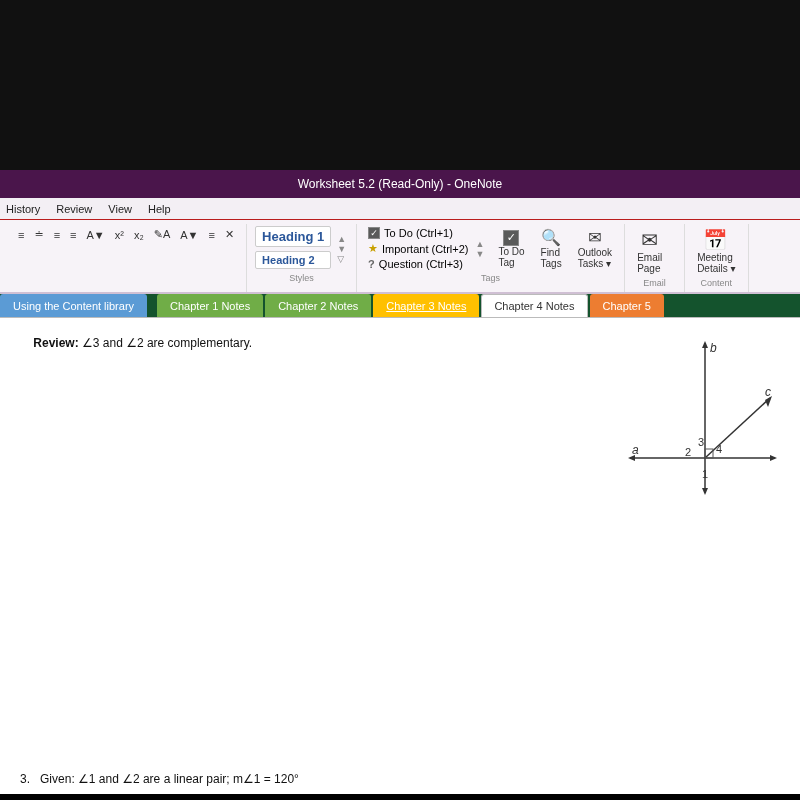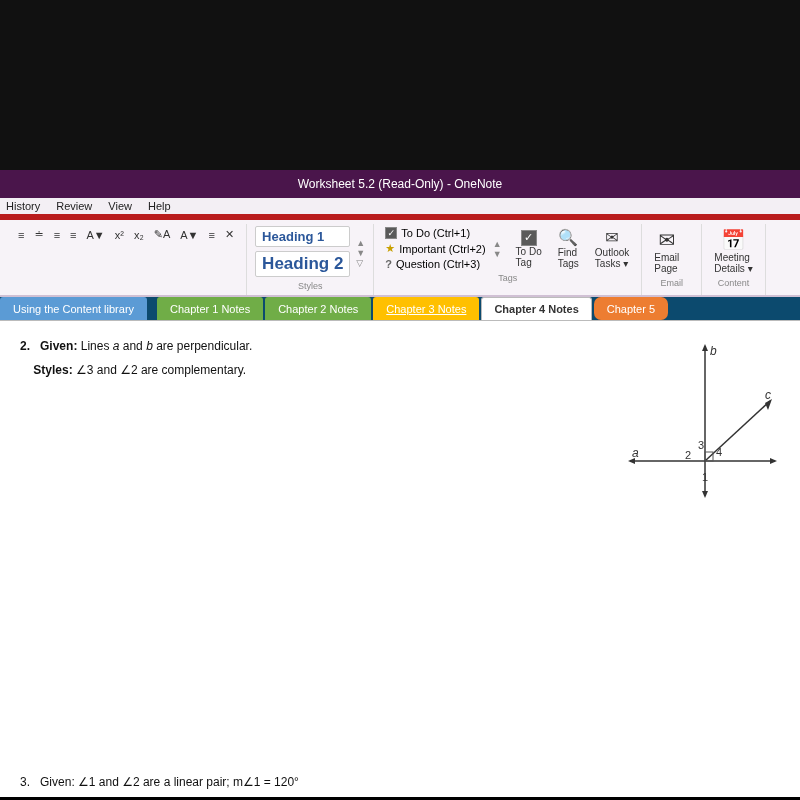--- a/index.html
+++ b/index.html
@@ -33,21 +33,21 @@
 
     
     .menu-bar {
       width: 100%;
       height: 22px;
       background: #f3eff4;
       display: flex;
       align-items: center;
       padding: 0 6px;
       gap: 16px;
-      border-bottom: 6px solid #b91c1c;
+      border-bottom: 1px solid #b91c1c;
     }
     .menu-bar span {
       font-size: 11px;
       color: #222;
       cursor: pointer;
     }
 
     
     .ribbon {
       width: 100%;
@@ -109,21 +109,21 @@
       display: flex;
       align-items: center;
       padding: 2px 6px;
       cursor: pointer;
       border: 1px solid #ccc;
       margin-bottom: 2px;
       background: #fff;
       border-radius: 2px;
     }
     .style-heading1 { font-size: 13px; font-weight: bold; color: #2b579a; }
-    .style-heading2 { font-size: 17px; font-weight: bold; color: #2b579a; }
+    .style-heading2 { font-size: 11px; font-weight: bold; color: #2b579a; }
 
     
     .tags-group {
       min-width: 200px;
     }
     .tags-items {
       display: flex;
       flex-direction: column;
       gap: 1px;
     }
@@ -165,21 +165,21 @@
 
     
     .email-group, .meetings-group {
       min-width: 60px;
     }
 
     
     .tabs-row {
       display: flex;
       align-items: flex-end;
-      background: #0c4a6e;
+      background: #14532d;
       padding: 0 0 0 0;
       border-bottom: 1px solid #bbb;
       overflow: hidden;
     }
 
     .tab {
       padding: 5px 12px;
       font-size: 11px;
       cursor: pointer;
       border-radius: 3px 3px 0 0;
@@ -367,39 +367,33 @@
   </div>
   <div class="tab" style="background:#70ad47; color:#fff;margin-left:8px;">
     <span>Chapter 1 Notes</span>
   </div>
   <div class="tab" style="background:#70ad47; color:#fff;">
     <span>Chapter 2 Notes</span>
   </div>
   <div class="tab" style="background:#ffc000; color:#fff;text-decoration:underline;">
     <span>Chapter 3 Notes</span>
   </div>
-  <div class="tab active" style="background:#fff; color:#333; border-color:#bbb; font-weight:bold;">
+  <div class="tab active" style="background:#fff; color:#333; border-color:#bbb; font-weight:normal;">
     <span>Chapter 4 Notes</span>
   </div>
-  <div class="tab" style="background:#ed7d31; color:#fff;border-radius:7px;">
+  <div class="tab" style="background:#ed7d31; color:#fff;">
     <span>Chapter 5</span>
   </div>
 </div>
 
 <div class="content-area">
 
   <div class="content-text">
     <p>
-      <span class="bold">2.</span>
-      &nbsp;
-      <span class="bold">Given:</span>
-      <span> Lines <span class="italic">a</span> and <span class="italic">b</span> are perpendicular.</span>
-    </p>
-    <p>
-      &nbsp;&nbsp;&nbsp;&nbsp;<span class="bold">Styles:</span>
+      &nbsp;&nbsp;&nbsp;&nbsp;<span class="bold">Review:</span>
       <span> ∠3 and ∠2 are complementary.</span>
     </p>
   </div>
 
   <div class="diagram">
     <svg width="160" height="200" viewBox="0 0 160 200">
 
       <line x1="85" y1="5" x2="85" y2="155" stroke="#333" stroke-width="1.5"></line>
 
       <line x1="10" y1="120" x2="155" y2="120" stroke="#333" stroke-width="1.5"></line>

